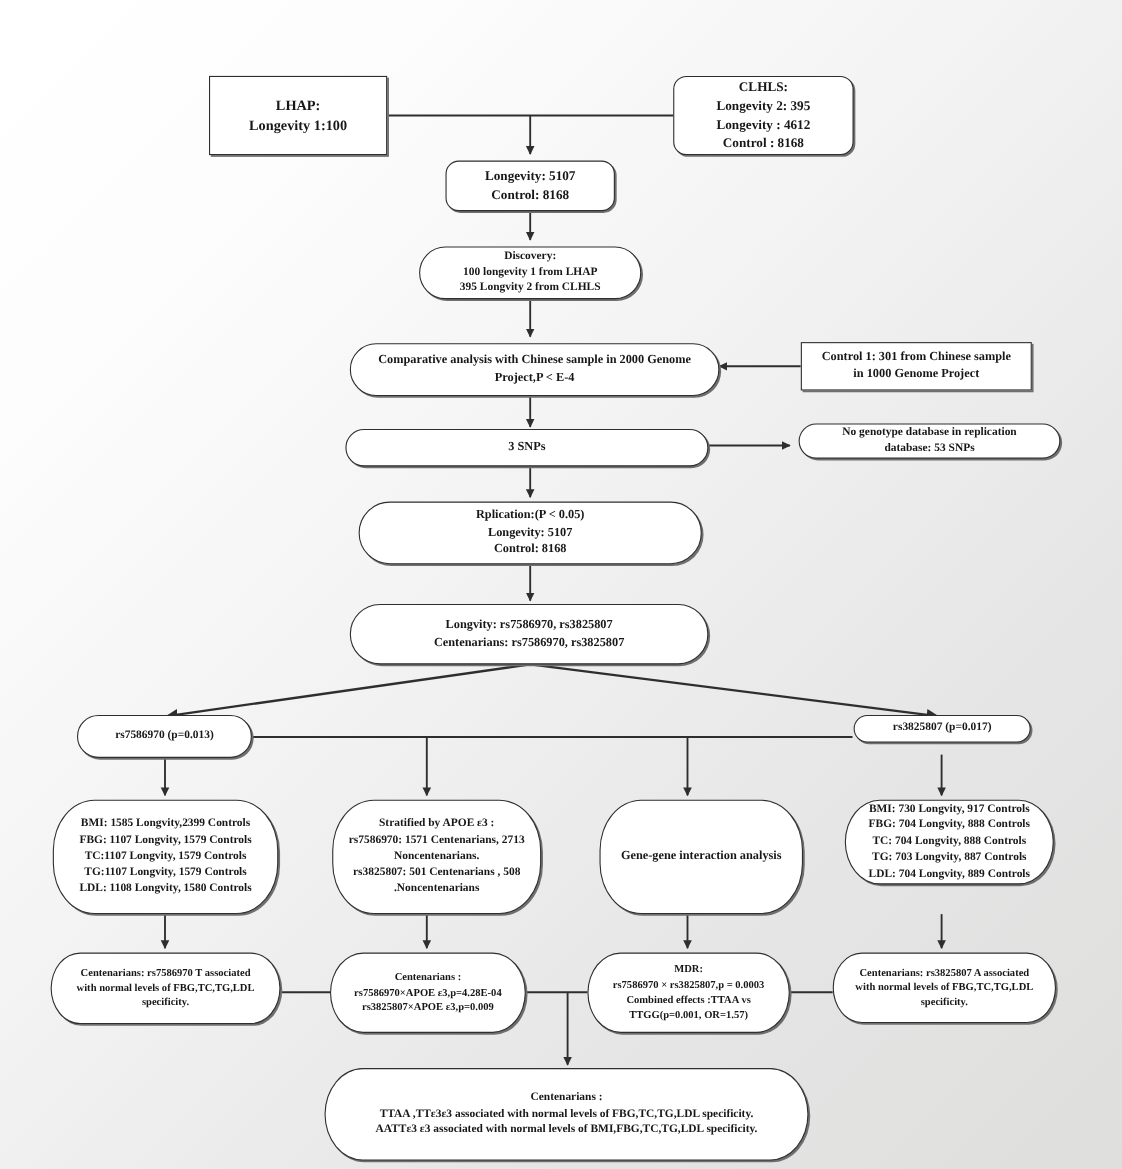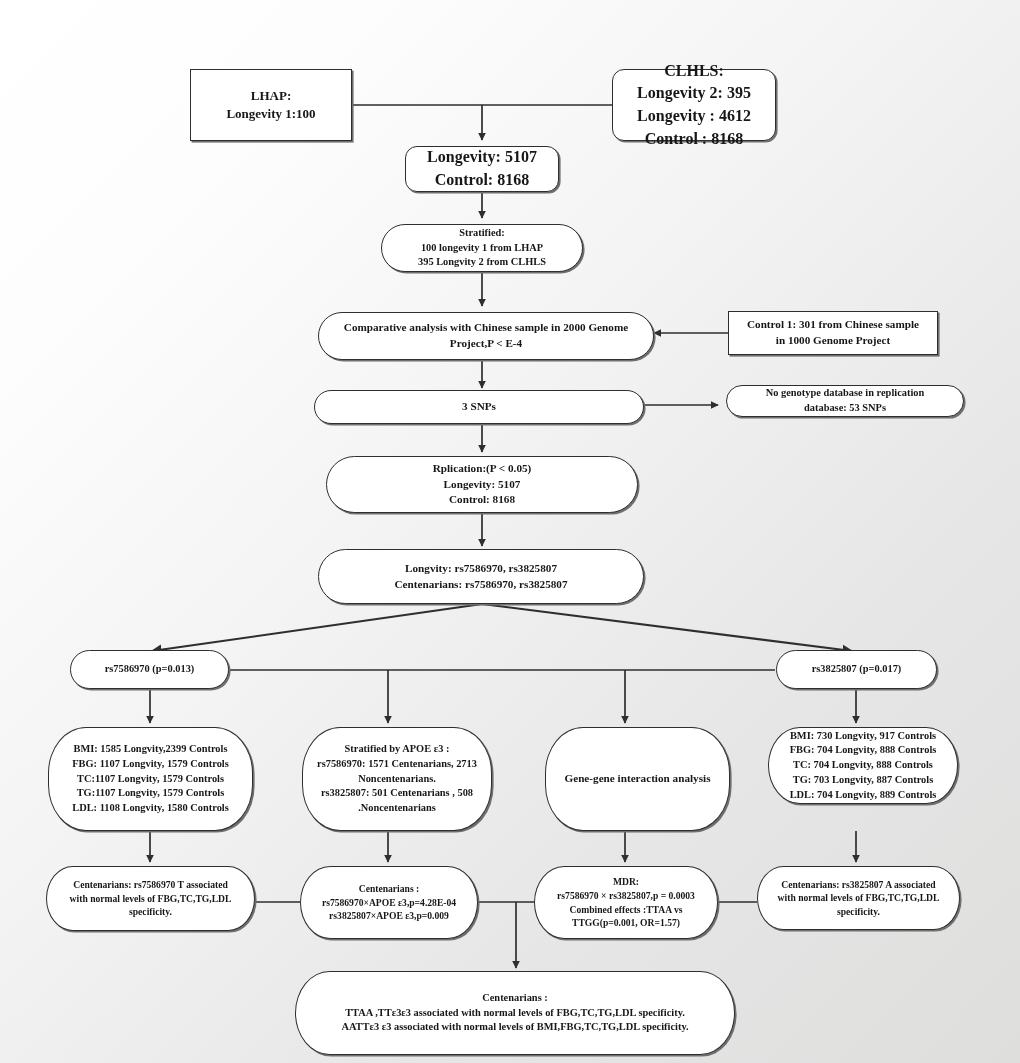--- a/index.html
+++ b/index.html
@@ -28,21 +28,21 @@
     line-height:1.42;
     padding:3px 6px;
   }
   .rect{border-radius:0;}
   .pill{border-radius:34px;}
   .oval{border-radius:38px/46px;}
   .node .lines{width:100%;}
   .node .lines div{white-space:nowrap;}
 
   .fs13{font-size:13px;}
-  .fs12{font-size:16px;border-radius:12px;}
+  .fs12{font-size:12px;border-radius:12px;}
   .fs11{font-size:11.2px;}
   .fs10{font-size:10.4px;}
   .fs95{font-size:9.6px;}
 </style>
 </head>
 <body>
 
 <div id="canvas">
 
   <svg id="wires" viewBox="0 0 1020 1063">
@@ -114,21 +114,21 @@
 
   <div class="node rect fs12" style="left:405px;top:146px;width:154px;height:46px;">
     <div class="lines">
       <div>Longevity:  5107</div>
       <div>Control:  8168</div>
     </div>
   </div>
 
   <div class="node pill fs10" style="left:381px;top:224px;width:202px;height:48px;">
     <div class="lines">
-      <div>Stratified:</div>
+      <div>Discovery:</div>
       <div>100 longevity 1 from LHAP</div>
       <div>395 Longvity 2 from CLHLS</div>
     </div>
   </div>
 
   <div class="node pill fs11" style="left:318px;top:312px;width:336px;height:48px;">
     <div class="lines">
       <div>Comparative analysis with Chinese sample in 2000 Genome</div>
       <div>Project,P &lt; E-4</div>
     </div>
@@ -168,21 +168,21 @@
       <div>Centenarians: rs7586970, rs3825807</div>
     </div>
   </div>
 
   <div class="node pill fs10" style="left:70px;top:650px;width:159px;height:39px;">
     <div class="lines">
       <div>rs7586970  (p=0.013)</div>
     </div>
   </div>
 
-  <div class="node pill fs10" style="left:776px;top:650px;width:161px;height:39px;">
+  <div class="node pill fs10" style="left:776px;top:650px;width:161px;height:25px;">
     <div class="lines">
       <div>rs3825807  (p=0.017)</div>
     </div>
   </div>
 
   <div class="node oval fs10" style="left:48px;top:727px;width:205px;height:104px;">
     <div class="lines">
       <div>BMI: 1585 Longvity,2399 Controls</div>
       <div>FBG: 1107 Longvity,   1579 Controls</div>
       <div>TC:1107 Longvity,   1579 Controls</div>

